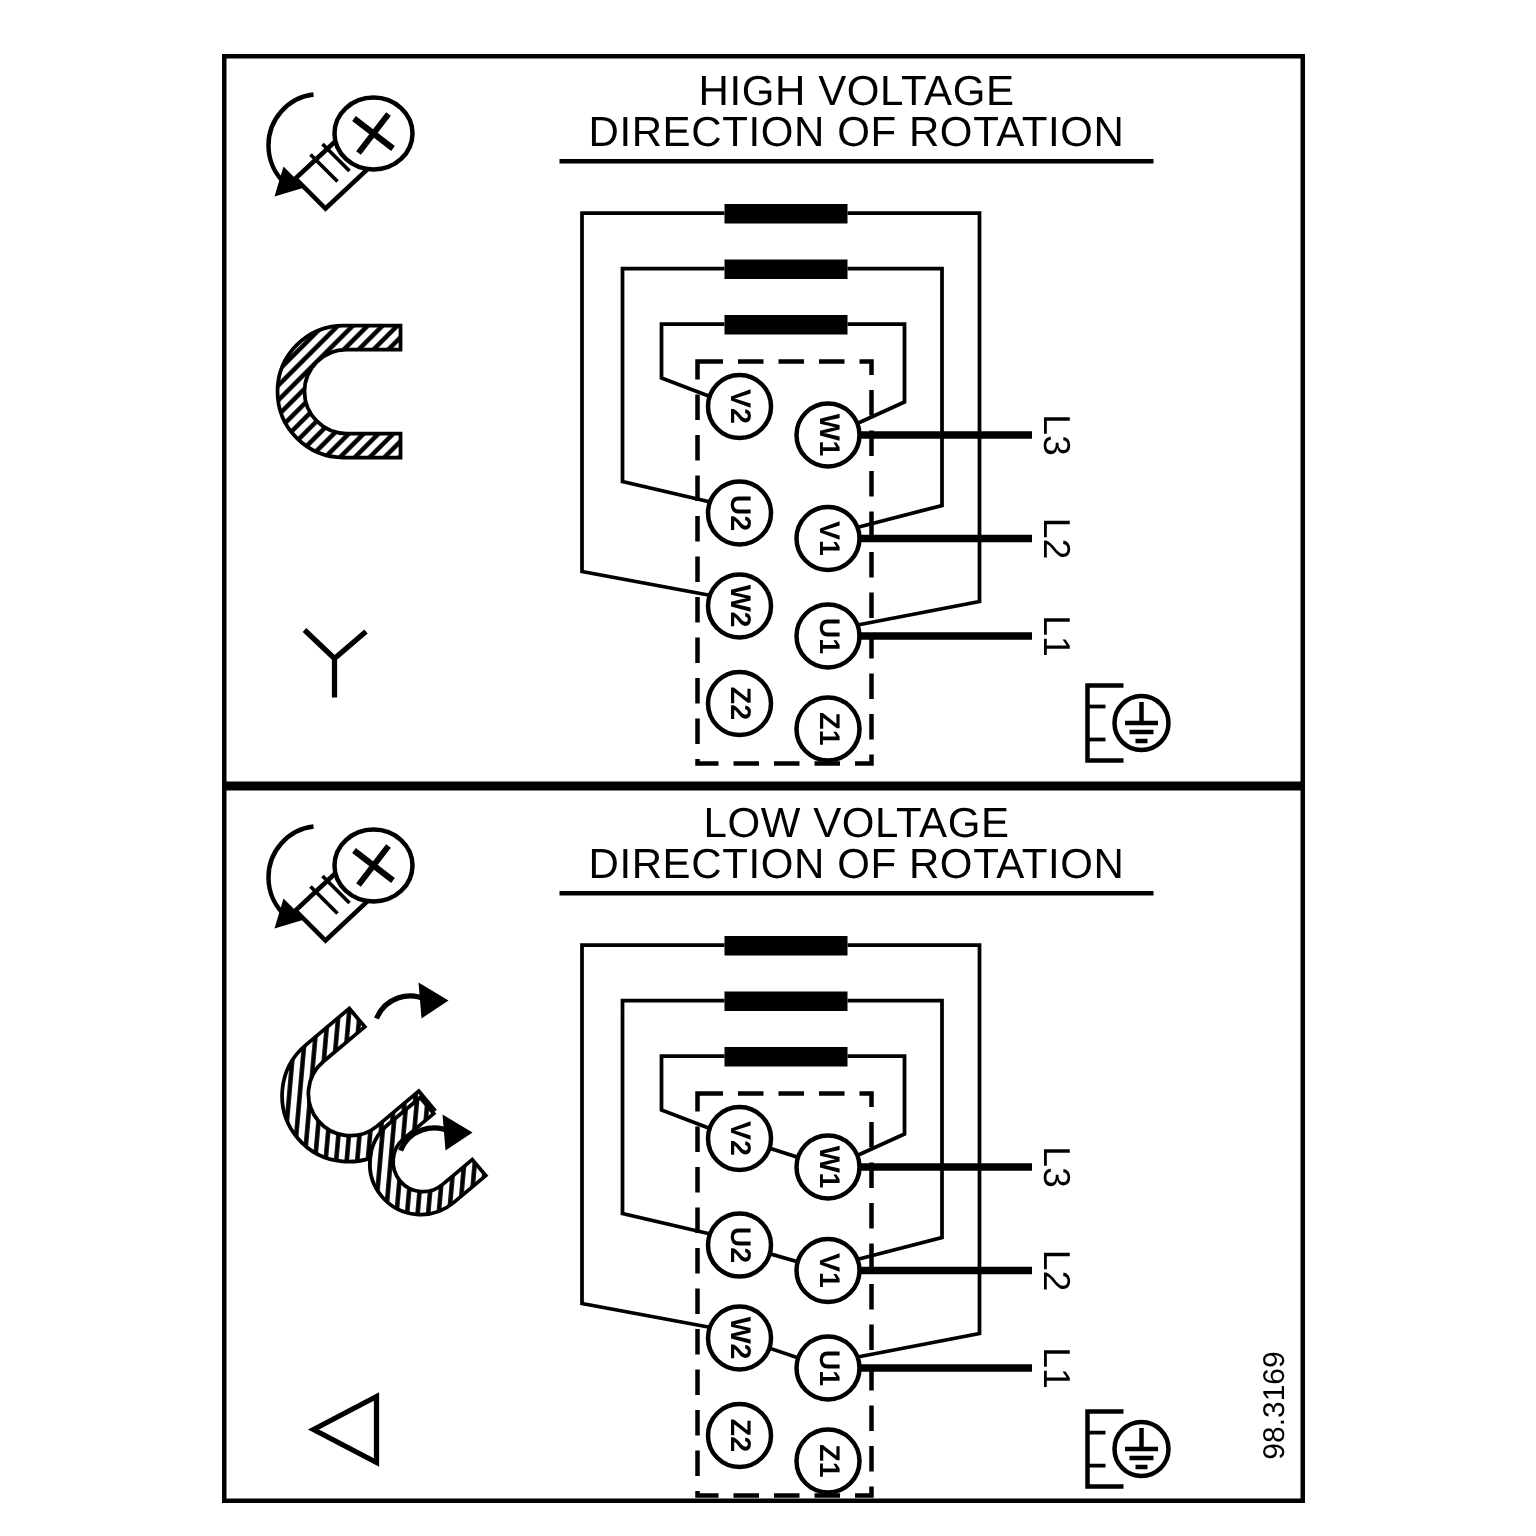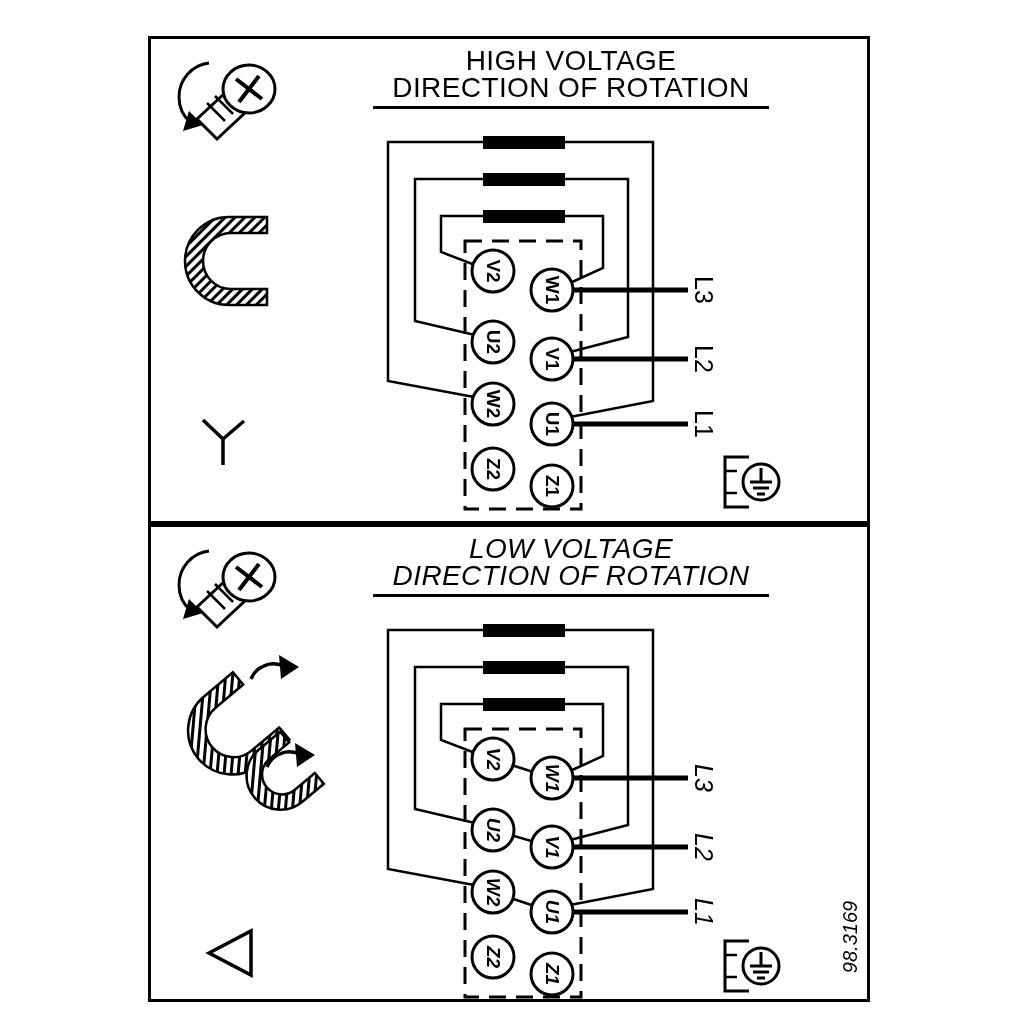--- a/index.html
+++ b/index.html
@@ -1,21 +1,21 @@
 <!DOCTYPE html>
 <html><head>
 <meta charset="utf-8">
 <style>
   * { margin:0; padding:0; box-sizing:border-box; }
   html,body { width:1024px; height:1024px; background:#ffffff; }
   body { font-family:"Liberation Sans", sans-serif; color:#000; position:relative; }
   .page { position:absolute; inset:0; background:#fff; }
   .panel { position:absolute; left:148px; width:722px; border:3px solid #000; background:#fff; overflow:hidden; }
   #panel-high { top:36px;  height:488px; }
-  #panel-low  { top:524px; height:478px;font-style:italic; }
+  #panel-low  { top:524px; height:478px; }
   .diagram { position:absolute; left:0; top:0; display:block; }
   .title-block { position:absolute; left:222px; top:8px; width:396px; text-align:center; z-index:2; }
   .title-line { font-size:28px; line-height:27px; letter-spacing:0.4px; white-space:nowrap; }
   .title-underline { height:0; border-top:3px solid #000; margin-top:5px; }
   svg text { font-family:"Liberation Sans", sans-serif; fill:#000; text-anchor:middle; }
   .terminal-label { font-size:19px; font-weight:bold; }
   .line-label { font-size:25px; }
   .figure-label { font-size:20px; }
   .terminals circle { fill:#fff; stroke:#000; stroke-width:3; }
 </style>

